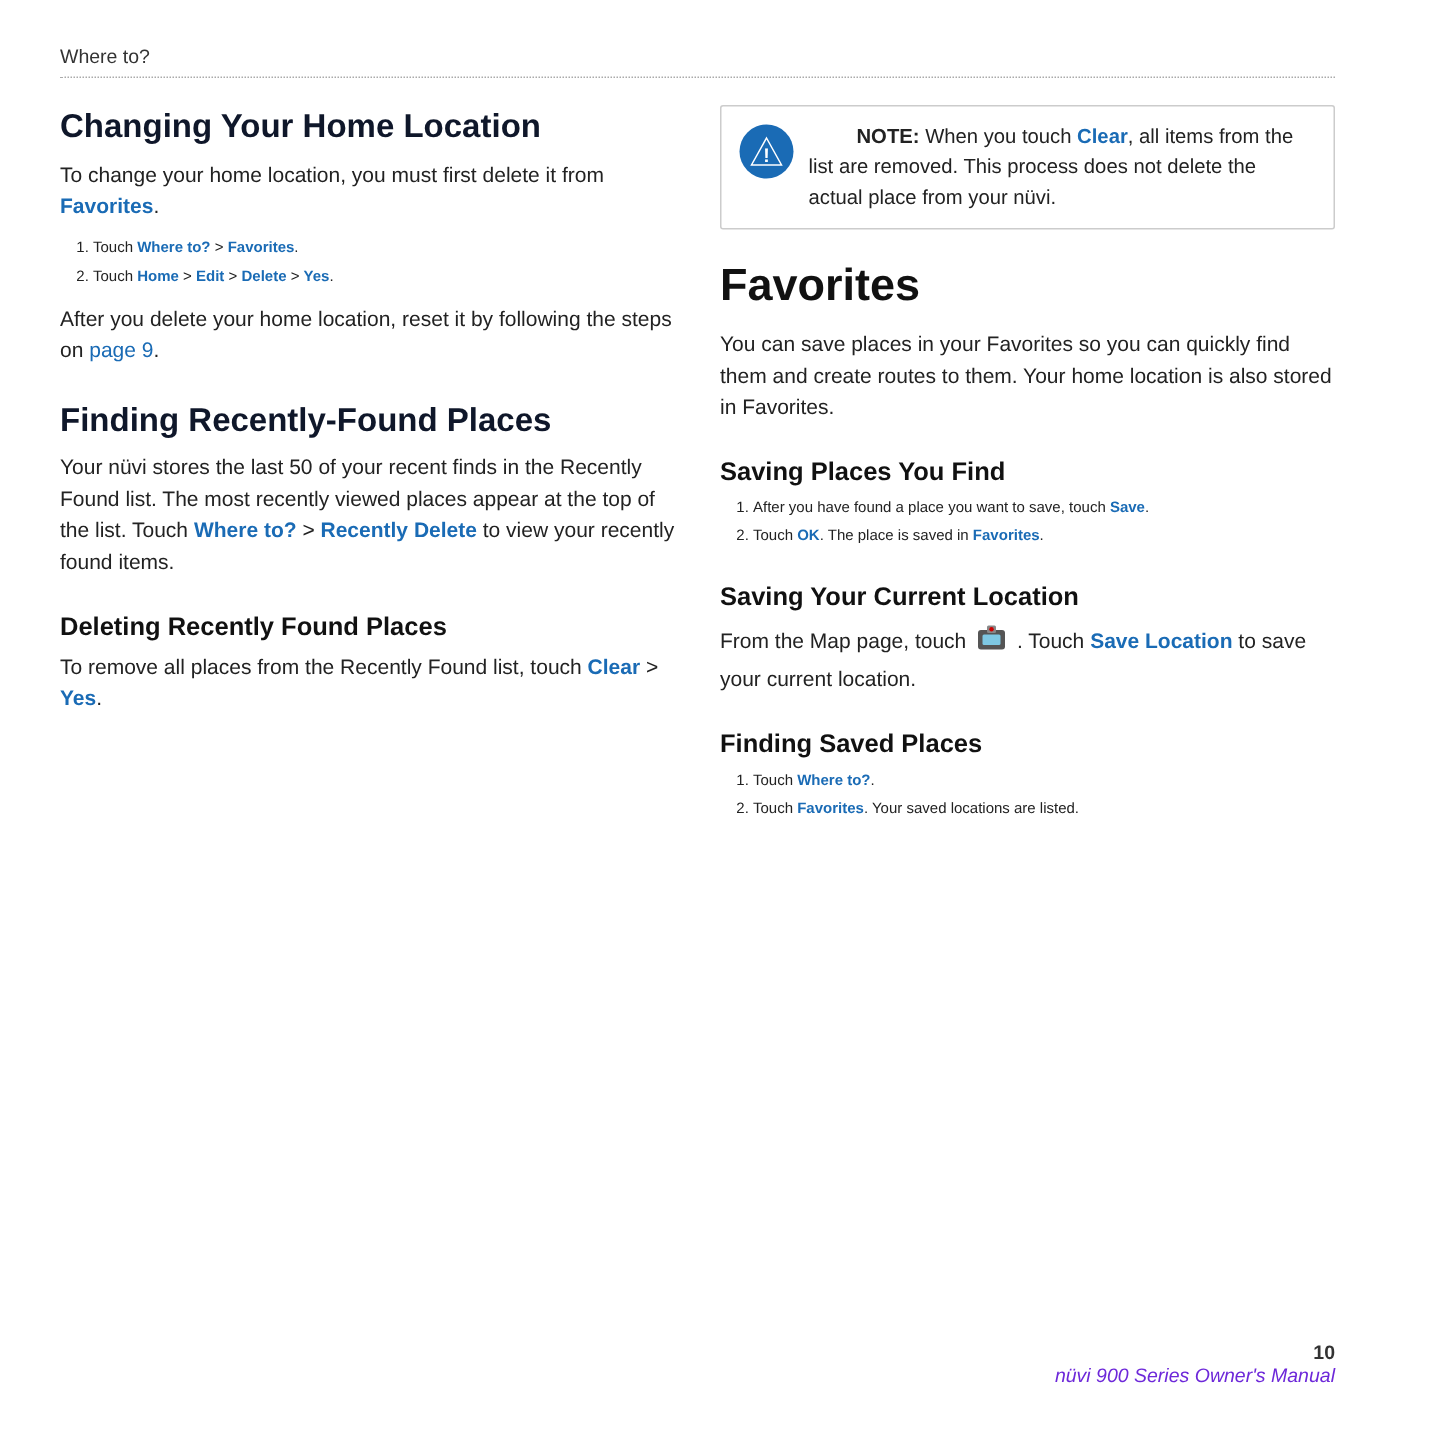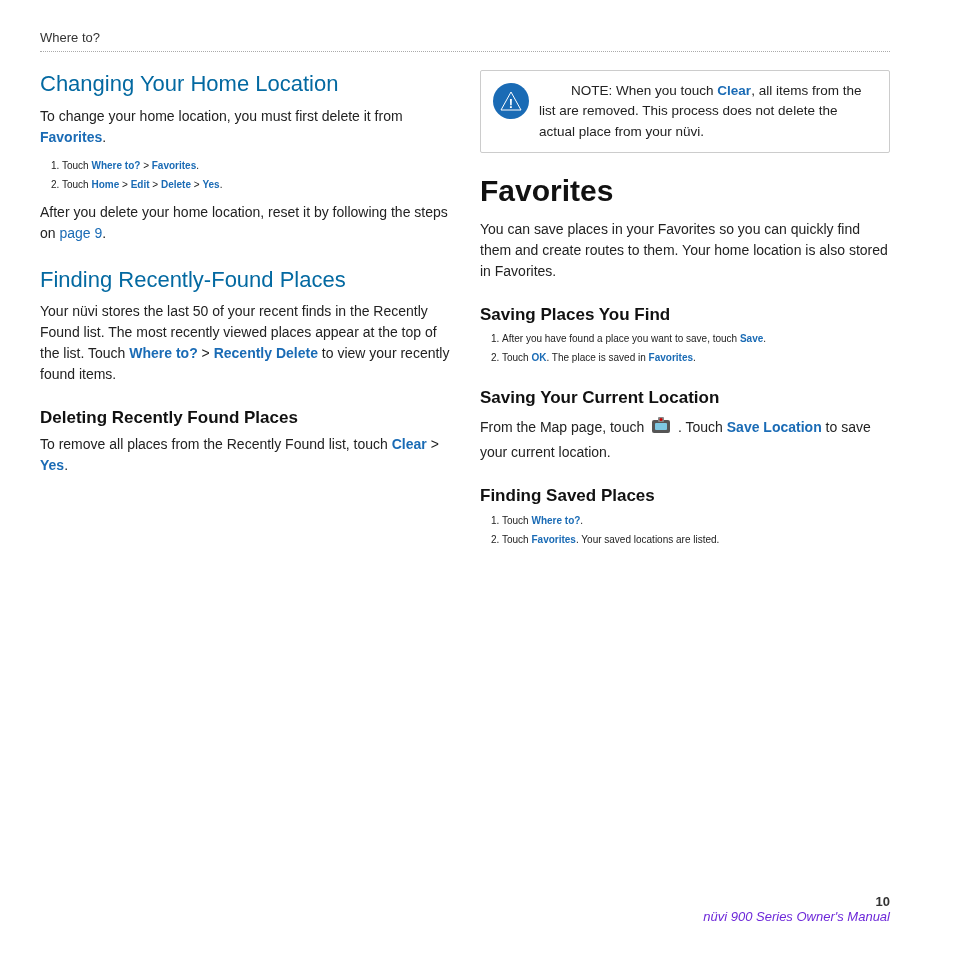--- a/index.html
+++ b/index.html
@@ -41,22 +41,22 @@
       max-width: 420px;
     }
 
     .col-right {
       flex: 1;
       max-width: 440px;
     }
 
     h2 {
       font-size: 22px;
-      font-weight: normal;
-      color: #0369a1;
+      font-weight: bold;
+      color: #0f172a;
       margin-bottom: 8px;
       line-height: 1.25;
     }
 
     h3 {
       font-size: 17px;
       font-weight: bold;
       color: #111;
       margin-bottom: 6px;
       line-height: 1.25;
@@ -121,21 +121,21 @@
       margin-top: 2px;
     }
 
     .note-text {
       font-size: 13.5px;
       line-height: 1.5;
       color: #222;
     }
 
     .note-text strong {
-      font-weight: normal;
+      font-weight: bold;
       padding-left: 32px;
     }
 
     .favorites-title {
       font-size: 30px;
       font-weight: bold;
       color: #111;
       margin-bottom: 10px;
       line-height: 1.2;
     }

